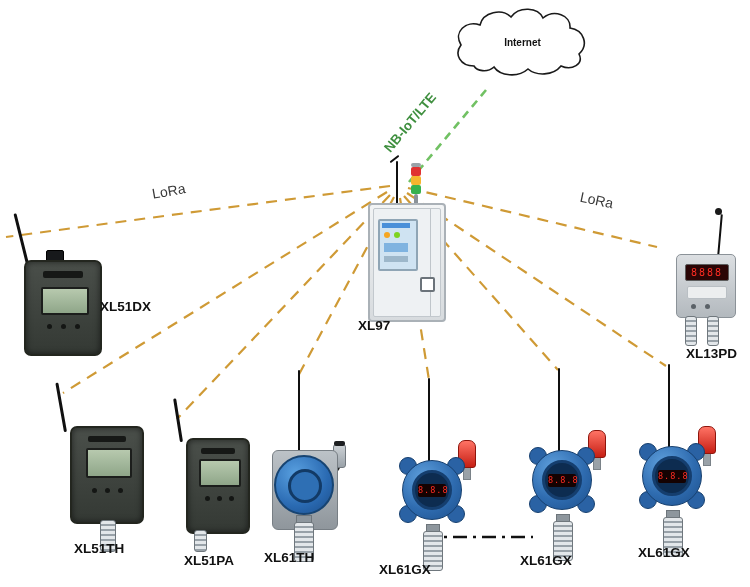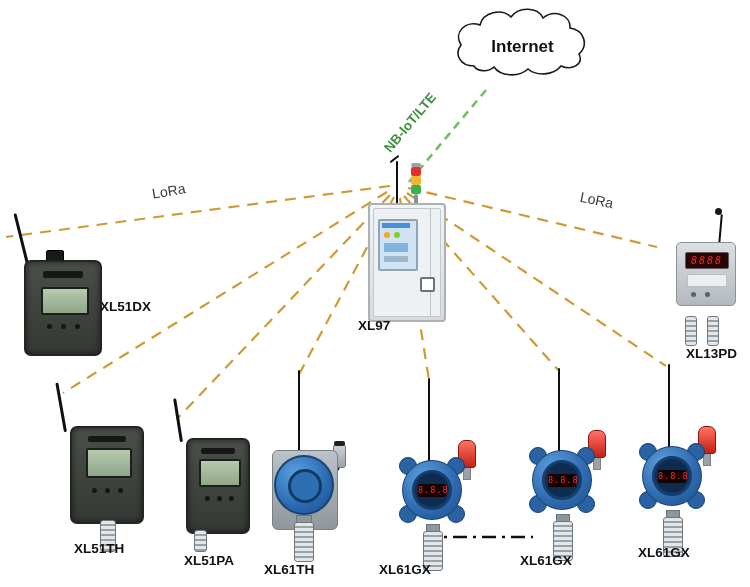--- a/index.html
+++ b/index.html
@@ -6,21 +6,21 @@
   .canvas{position:relative;width:750px;height:587px;background:#ffffff;
           font-family:"Liberation Sans",sans-serif;overflow:hidden;}
   .abs{position:absolute;}
   svg.lines{position:absolute;left:0;top:0;width:750px;height:587px;pointer-events:none;}
   .devlbl{position:absolute;font-weight:bold;font-size:13.5px;color:#111;white-space:nowrap;}
   .linklbl{position:absolute;font-size:14px;color:#3a3a3a;white-space:nowrap;}
   .nbiotlbl{position:absolute;font-size:13.5px;color:#3f8f3f;white-space:nowrap;font-weight:600;
             width:84px;text-align:center;}
   .cloud-wrap{position:absolute;left:450px;top:4px;width:145px;height:88px;}
   .cloud-text{position:absolute;left:0;top:33px;width:145px;text-align:center;
-              font-weight:bold;font-size:17px;color:#111;}
+              font-weight:bold;font-size:10px;color:#111;}
   
   .dbox{position:absolute;background:linear-gradient(#4a4f4a,#343934);border:2px solid #23261f;
         border-radius:7px;box-shadow:inset 0 0 6px rgba(0,0,0,.55);}
   .dslot{position:absolute;background:#161816;border-radius:2px;}
   .dlcd{position:absolute;background:linear-gradient(#b7c9ae,#8fa689);border:2px solid #1c1e1c;border-radius:2px;}
   .dbtn{position:absolute;width:5px;height:5px;border-radius:50%;background:#141614;}
   .antenna{position:absolute;background:#101010;border-radius:2px;}
   .ant-ball{position:absolute;width:7px;height:7px;border-radius:50%;background:#1a1a1a;}
   .probe{position:absolute;border:1px solid #6f777d;border-radius:3px;
          background:repeating-linear-gradient(180deg,#e3e7ea 0 3px,#98a1a8 3px 5px);}
@@ -126,21 +126,21 @@
       <div class="dbtn" style="left:21px;top:62px;"></div>
       <div class="dbtn" style="left:35px;top:62px;"></div>
       <div class="dbtn" style="left:49px;top:62px;"></div>
     </div>
   </div>
   <span class="devlbl" style="left:100px;top:299px;text-align:right;">XL51DX</span>
 
   <div class="abs" style="left:672px;top:210px;width:72px;height:140px;">
     <div class="ant-ball" style="left:43px;top:-2px;"></div>
     <div class="antenna" style="left:45px;top:4px;width:2px;height:44px;transform:rotate(5deg);transform-origin:bottom center;"></div>
-    <div class="pd-box" style="left:4px;top:32px;width:58px;height:62px;font-style:italic;">
+    <div class="pd-box" style="left:4px;top:44px;width:58px;height:62px;">
       <div class="pd-display" style="left:8px;top:9px;width:42px;height:15px;line-height:15px;">8888</div>
       <div class="pd-strip" style="left:10px;top:31px;width:38px;height:11px;"></div>
       <div class="dbtn" style="left:14px;top:49px;background:#5a6167;"></div>
       <div class="dbtn" style="left:28px;top:49px;background:#5a6167;"></div>
     </div>
     <div class="probe" style="left:13px;top:106px;width:10px;height:28px;"></div>
     <div class="probe" style="left:35px;top:106px;width:10px;height:28px;"></div>
   </div>
   <span class="devlbl" style="left:686px;top:346px;">XL13PD</span>
 
@@ -177,21 +177,21 @@
     </svg>
     <div class="th-sensor" style="left:75px;top:74px;width:11px;height:22px;">
       <div class="th-sensor-cap" style="left:0;top:-4px;width:11px;height:5px;"></div>
     </div>
     <div class="th-bracket" style="left:14px;top:80px;width:64px;height:78px;"></div>
     <div class="th-body" style="left:16px;top:85px;width:56px;height:56px;"></div>
     <div class="th-inner" style="left:30px;top:99px;width:28px;height:28px;"></div>
     <div class="neck" style="left:38px;top:145px;width:14px;height:7px;"></div>
     <div class="probe" style="left:36px;top:152px;width:18px;height:38px;"></div>
   </div>
-  <span class="devlbl" style="left:264px;top:550px;margin-top:12px;">XL61TH</span>
+  <span class="devlbl" style="left:264px;top:550px;">XL61TH</span>
 
   <div class="abs" style="left:382px;top:378px;width:110px;height:192px;">
     <div class="antenna" style="left:46px;top:0;width:2px;height:84px;"></div>
     <div class="beacon-stalk" style="left:81px;top:86px;width:6px;height:14px;"></div>
     <div class="beacon-light" style="left:76px;top:62px;width:16px;height:26px;"></div>
     <div class="gx-body" style="left:20px;top:82px;">
       <div class="gx-lug" style="left:-3px;top:-3px;"></div>
       <div class="gx-lug" style="left:45px;top:-3px;"></div>
       <div class="gx-lug" style="left:-3px;top:45px;"></div>
       <div class="gx-lug" style="left:45px;top:45px;"></div>

